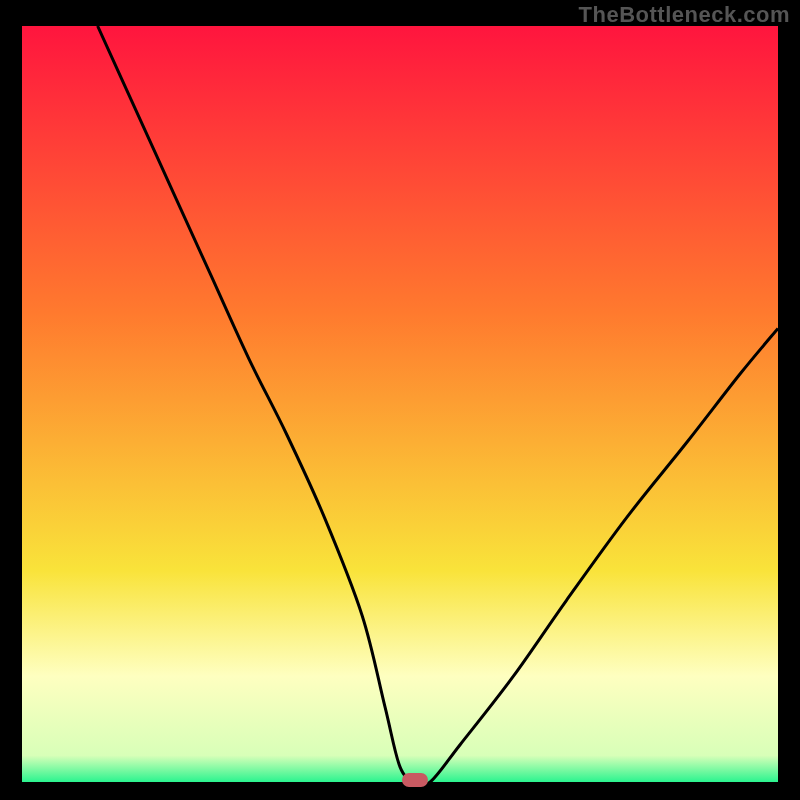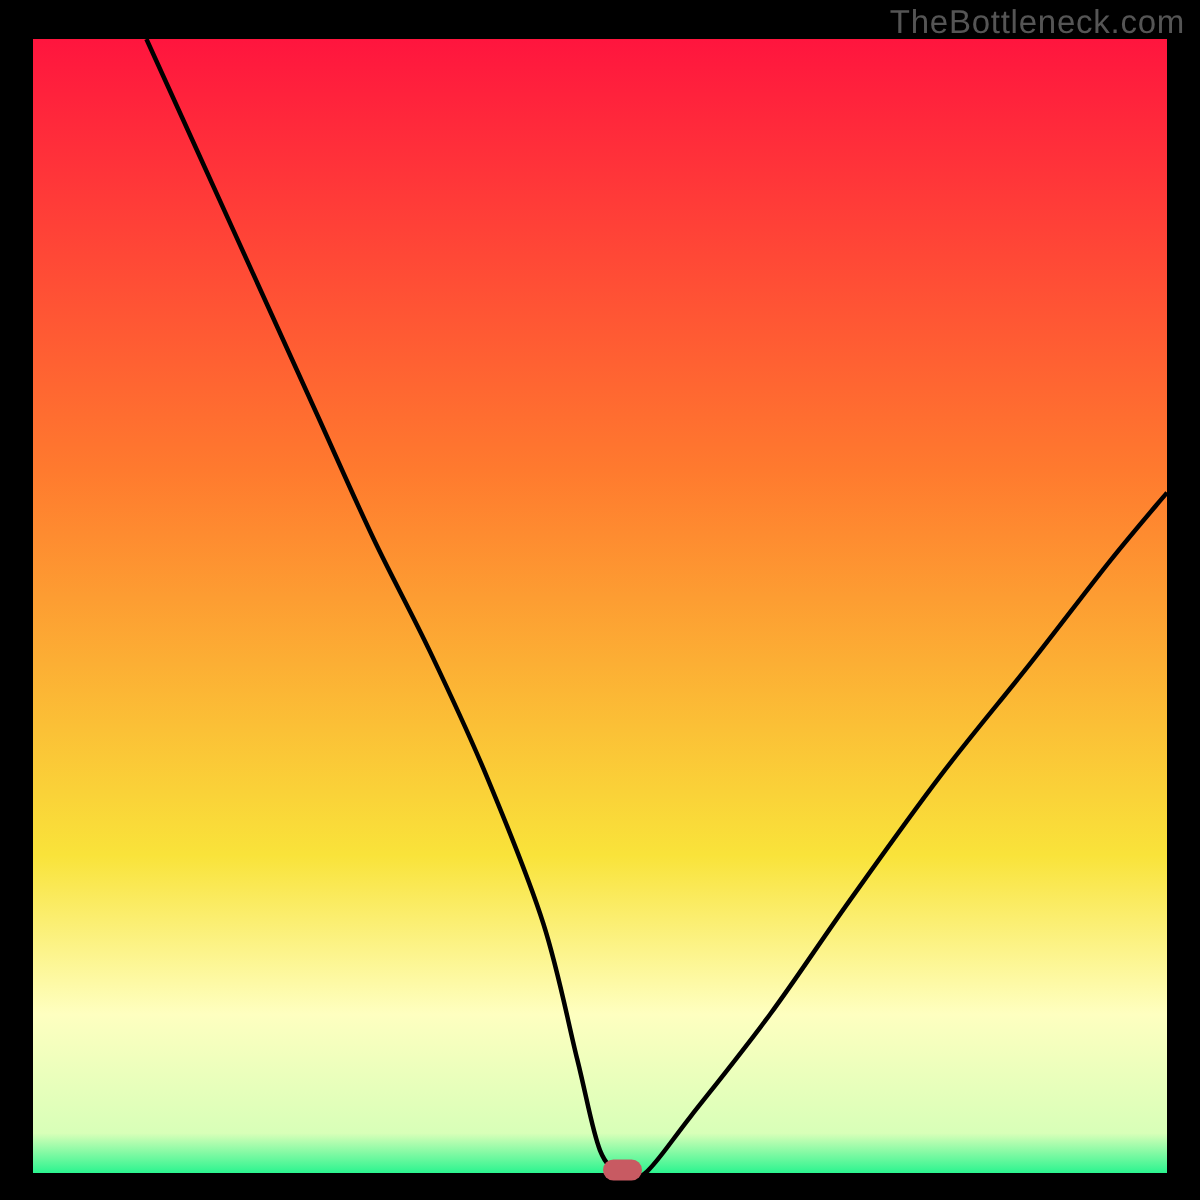--- a/index.html
+++ b/index.html
@@ -16,21 +16,21 @@
     width: 800px;
     height: 800px;
     background: #000;
   }
   .watermark {
     position: absolute;
     top: 2px;
     right: 10px;
     color: #555;
     font-size: 22px;
-    font-weight: normal;
+    font-weight: bold;
     letter-spacing: 0.5px;
     user-select: none;
   }
   .plot {
     position: absolute;
     left: 22px;
     top: 26px;
     width: 756px;
     height: 756px;
   }

